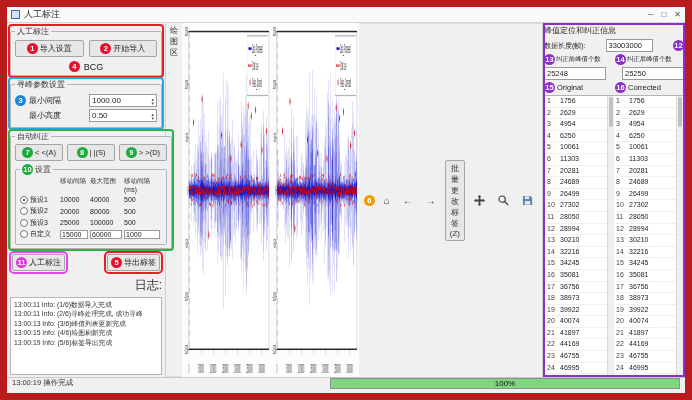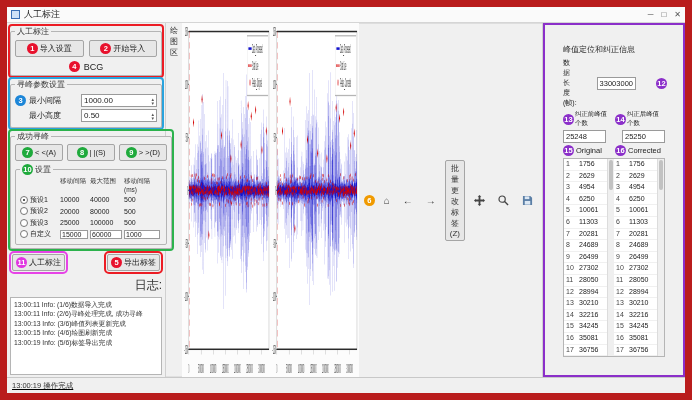--- a/index.html
+++ b/index.html
@@ -12,21 +12,21 @@
               display:flex; align-items:center; padding:0 4px; gap:4px; flex:0 0 16px;}
   .appicon { width:9px; height:9px; border:1px solid #3a6fb5; background:#cfe2f7; }
   .title { font-size:9px; color:#222; }
   .winctrls { margin-left:auto; display:flex; gap:8px; font-size:8px; color:#555; }
   .winctrls span { cursor:default; }
 
   
   .main { flex:1; display:flex; overflow:hidden; }
   .left { width:158px; flex:0 0 158px; padding:3px 3px 2px 3px; display:flex; flex-direction:column; gap:3px; }
   .center { flex:1; display:flex; flex-direction:row; background:#fcfcfc; border-left:1px solid #d0d0d0; border-right:1px solid #d0d0d0; }
-  .right { width:142px; flex:0 0 142px; padding:20px; display:flex; flex-direction:column; gap:2px;
+  .right { width:142px; flex:0 0 142px; padding:1px; display:flex; flex-direction:column; gap:2px;
            outline:2px solid #8b2fc9; outline-offset:-2px; background:#f0f0f0;}
 
   
   fieldset.group { border:1px solid #b5b5b5; border-radius:2px; padding:2px 4px 3px 4px; position:relative; background:#f0f0f0; }
   fieldset.group legend { font-size:8px; color:#333; padding:0 2px; }
   .hl-red   { outline:2px solid #ec1c24; outline-offset:0px; }
   .hl-blue  { outline:2px solid #29a3dd; outline-offset:0px; }
   .hl-green { outline:2px solid #2bb24c; outline-offset:0px; }
   .hl-mag   { outline:2px solid #e743e7; outline-offset:1px; }
   .hl-red2  { outline:2px solid #ec1c24; outline-offset:1px; }
@@ -39,21 +39,21 @@
 
   
   button.btn { font-family:inherit; font-size:8px; background:#e7e7e7; border:1px solid #a5a5a5; border-radius:2px;
                padding:2px 3px; display:inline-flex; align-items:center; gap:2px; color:#222; cursor:pointer; }
   .btnrow { display:flex; gap:5px; justify-content:space-between; margin-top:1px; }
   .btnrow button { flex:1; justify-content:center; }
   .bcgrow { display:flex; align-items:center; justify-content:center; gap:4px; margin-top:4px; }
   .bcg { font-size:9px; color:#222; }
 
   .spinrow { display:flex; align-items:center; gap:3px; font-size:8px; margin:2px 0; color:#222;}
-  .spin { margin-left:auto; width:76px; height:13px; background:#fff; border:1px solid #9a9a9a;
+  .spin { margin-left:auto; width:68px; height:13px; background:#fff; border:1px solid #9a9a9a;
           display:flex; align-items:center; padding:0 2px; font-size:8px; }
   .spin .arrows { margin-left:auto; display:flex; flex-direction:column; font-size:5px; line-height:4px; color:#555; }
 
   .acbtns { display:flex; gap:4px; margin-bottom:3px; }
   .acbtns button { flex:1; justify-content:center; font-size:7.5px; padding:2px 1px; }
 
   .settings-header { display:grid; grid-template-columns:40px 30px 34px 38px; font-size:6.5px; color:#333; margin-bottom:1px; }
   .srow { display:grid; grid-template-columns:40px 30px 34px 38px; align-items:center; font-size:7px; color:#222; margin:1.5px 0; }
   .rlabel { display:flex; align-items:center; gap:2px; }
   .radio { width:8px; height:8px; border:1px solid #777; border-radius:50%; background:#fff; position:relative; display:inline-block; flex:0 0 8px;}
@@ -87,21 +87,21 @@
   .colhead { flex:1; display:flex; align-items:center; gap:2px; font-size:7.5px; color:#222; }
   .peak-table { flex:1; display:flex; background:#fff; border:1px solid #b5b5b5; overflow:hidden; }
   .plist { flex:1; display:flex; flex-direction:column; overflow:hidden; }
   .prow { display:flex; font-size:7px; line-height:10.6px; border-bottom:1px solid #f0f0f0; color:#222; }
   .pidx { width:15px; padding-left:2px; color:#444; }
   .pval { flex:1; }
   .scroll { width:7px; flex:0 0 7px; background:#efefef; border-left:1px solid #dcdcdc; position:relative; }
   .thumb { position:absolute; top:1px; left:1px; right:1px; height:30px; background:#c2c2c2; border-radius:2px; }
 
   
-  .statusbar { flex:0 0 16px; display:flex; align-items:center; padding:0 5px; border-top:1px solid #c8c8c8; background:#f0f0f0;text-decoration:underline;}
+  .statusbar { flex:0 0 16px; display:flex; align-items:flex-start; padding:0 5px; border-top:1px solid #c8c8c8; background:#f0f0f0;}
   .stext { font-size:7.5px; color:#333; }
   .pbar { margin-left:auto; width:350px; height:11px; border:1px solid #8f8f8f; background:#f4f4f4; position:relative; }
   .pfill { position:absolute; left:0; top:0; bottom:0; width:100%; background:#7ed67e; }
   .ptext { position:absolute; left:0; right:0; top:0; bottom:0; text-align:center; font-size:8px; line-height:10px; color:#111; }
 </style>
 </head>
 <body>
 
 <div class="window">
 
@@ -157,21 +157,21 @@
             <span>0.50</span>
             <span class="arrows">
                 <span>▴</span>
                 <span>▾</span>
               </span>
           </span>
         </div>
       </fieldset>
 
       <fieldset class="group hl-green">
-        <legend>成功寻峰</legend>
+        <legend>自动纠正</legend>
         <div class="acbtns">
           <button class="btn">
             <span class="badge b-green">7</span>
             <span>&lt; &lt;(A)</span>
           </button>
           <button class="btn">
             <span class="badge b-green">8</span>
             <span>| |(S)</span>
           </button>
           <button class="btn">
@@ -693,14 +693,18 @@
           </div>
         <div class="scroll">
             <div class="thumb"></div>
           </div>
       </div>
     </div>
   </div>
 
   <div class="statusbar">
     <span class="stext">13:00:19 操作完成</span>
+    <div class="pbar">
+      <div class="pfill"></div>
+      <div class="ptext">100%</div>
+    </div>
   </div>
 </div>
 
 </body></html>

